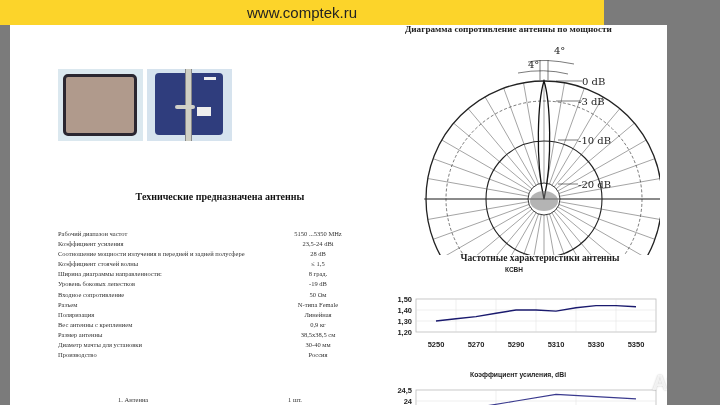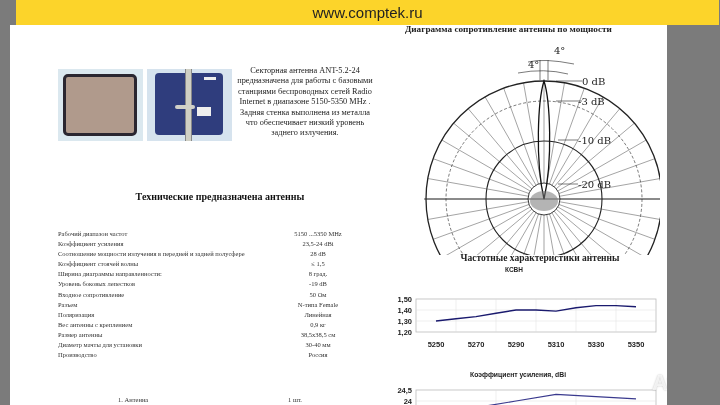--- a/index.html
+++ b/index.html
@@ -1,17 +1,17 @@
 <!DOCTYPE html>
 <html><head>
 <meta charset="utf-8">
 <style>
   html,body{margin:0;padding:0;}
   body{width:720px;height:405px;overflow:hidden;background:#7b7b7b;position:relative;font-family:"Liberation Serif",serif;}
-  .header{position:absolute;left:16px;top:0;width:703px;height:25px;background:#fcd42a;text-align:center;}
+  .header{position:absolute;left:0;top:0;width:604px;height:25px;background:#fcd42a;text-align:center;}
   .header span{font-family:"Liberation Sans",sans-serif;font-size:15px;color:#222;line-height:25px;}
   .page{position:absolute;left:10px;top:25px;width:657px;height:380px;background:#fff;overflow:hidden;}
   .abs{position:absolute;}
   .img1{left:48px;top:44px;width:85px;height:72px;background:#dbe8ef;}
   .img1 .panel{position:absolute;left:5px;top:5px;width:74px;height:62px;border-radius:5px;background:#b09a8c;border:3px solid #2a2630;box-sizing:border-box;}
   .img2{left:137px;top:44px;width:85px;height:72px;background:#d6e3ee;}
   .img2 .panel{position:absolute;left:8px;top:4px;width:68px;height:62px;border-radius:4px;background:#2f3d7d;}
   .img2 .pole{position:absolute;left:38px;top:0;width:5px;height:72px;background:#cfcfc4;border-left:1px solid #888;border-right:1px solid #888;}
   .img2 .clamp{position:absolute;left:28px;top:36px;width:20px;height:4px;background:#d0d0c8;border-radius:2px;}
   .img2 .lbl{position:absolute;left:50px;top:38px;width:14px;height:9px;background:#eee;}
@@ -47,21 +47,20 @@
   <div class="abs img1">
       <div class="panel"></div>
     </div>
   <div class="abs img2">
     <div class="panel"></div>
       <div class="pole"></div>
       <div class="clamp"></div>
       <div class="lbl"></div>
       <div class="lbl2"></div>
   </div>
-  <div class="abs desc">Секторная антенна ANT-5.2-24 предназначена для работы с базовыми станциями беспроводных сетей Radio Internet в диапазоне 5150-5350 MHz . Задняя стенка выполнена из металла что обеспечивает низкий уровень заднего излучения.</div>
 
   <div class="abs h-tech">Технические предназначена антенны</div>
   <div class="abs spec-table">
     <div class="spec-row">
         <span class="k">Рабочий диапазон частот</span>
         <span class="v">5150 ...5350 MHz</span>
       </div>
     <div class="spec-row">
         <span class="k">Коэффициент усиления</span>
         <span class="v">23,5-24 dBi</span>

